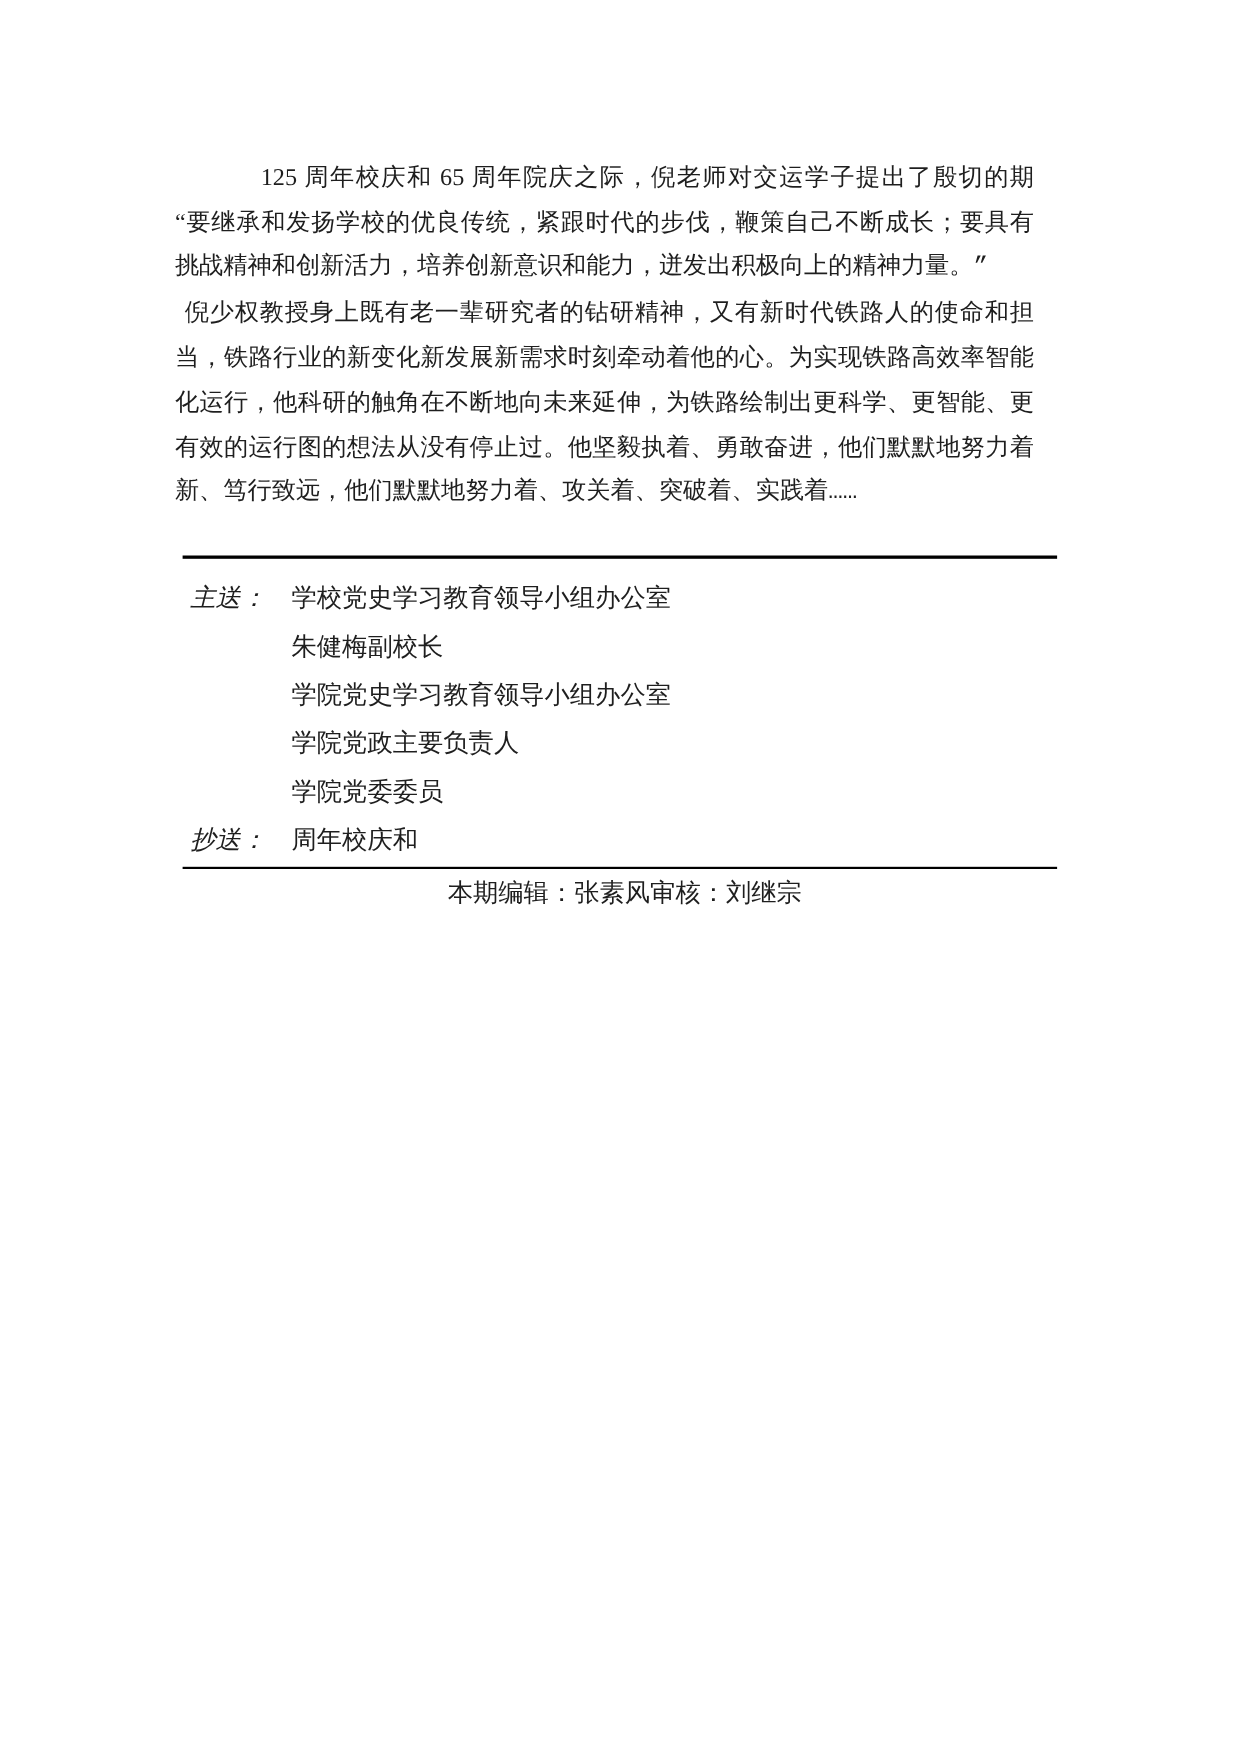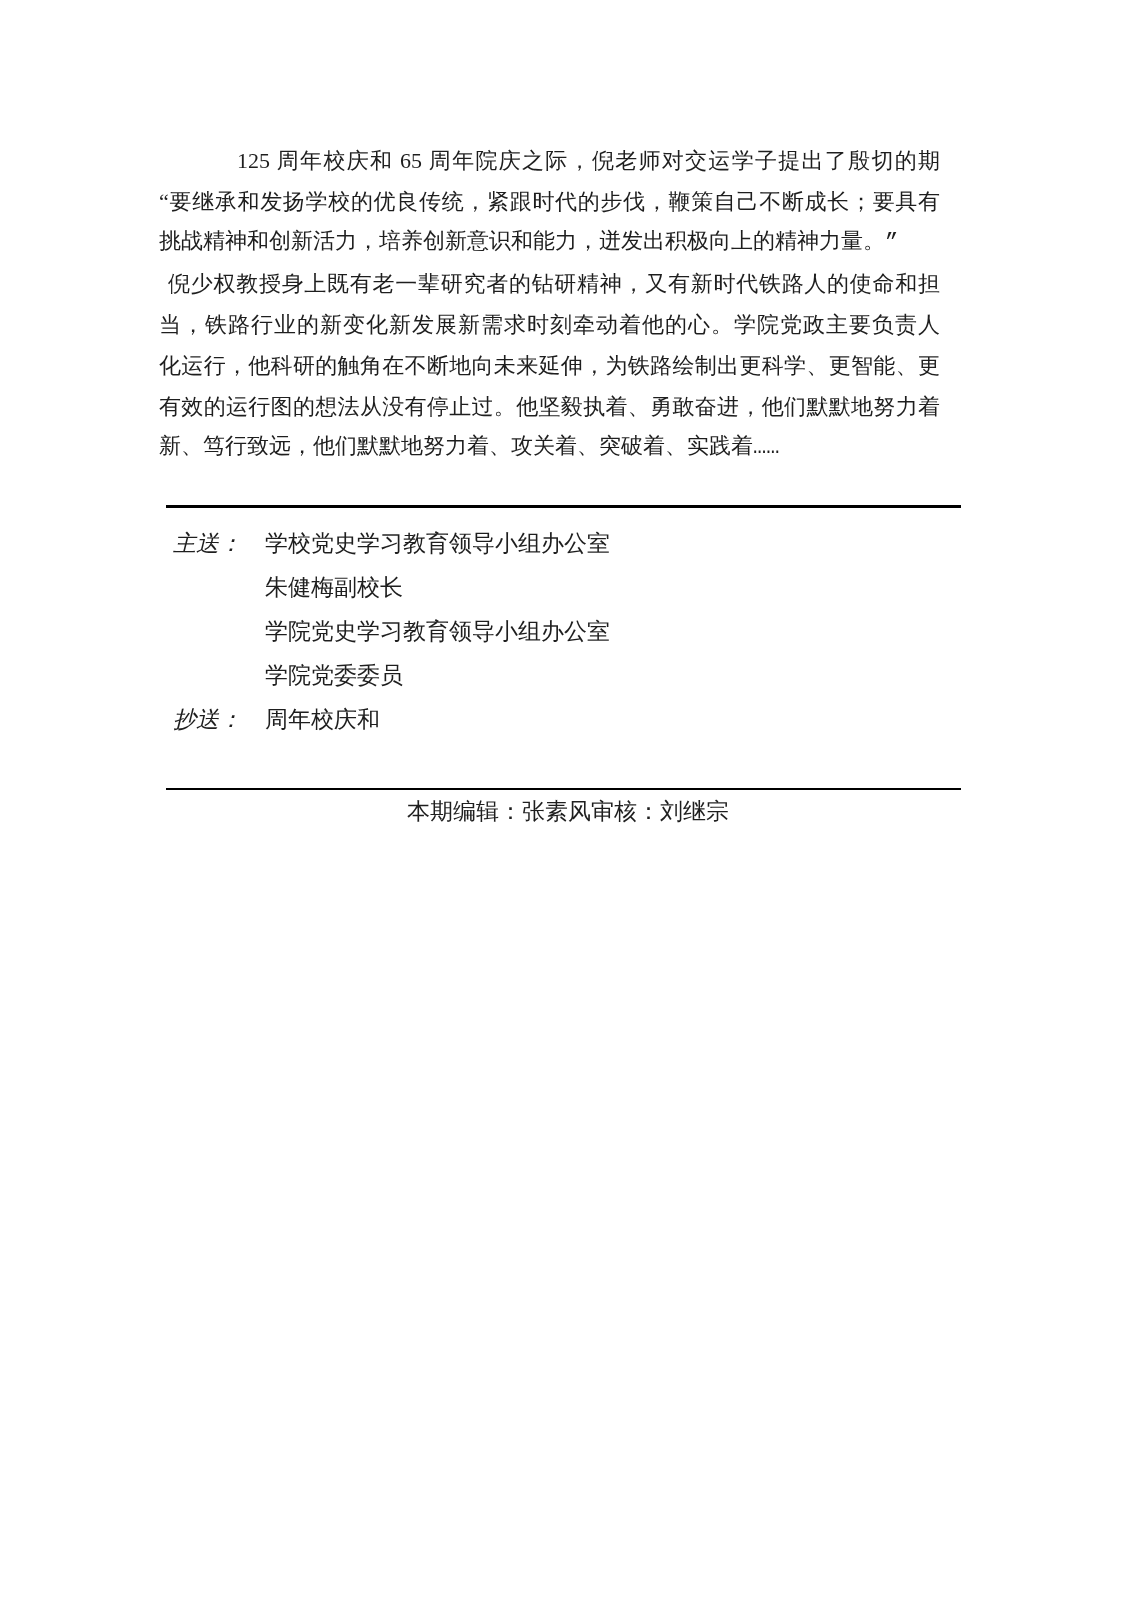--- a/index.html
+++ b/index.html
@@ -91,21 +91,21 @@
 </head>
 <body>
 
 <div class="page">
 
   <div class="article-body">
     <div class="bline indent-full">125 周年校庆和 65 周年院庆之际，倪老师对交运学子提出了殷切的期望：</div>
     <div class="bline">“要继承和发扬学校的优良传统，紧跟时代的步伐，鞭策自己不断成长；要具有</div>
     <div class="bline free">挑战精神和创新活力，培养创新意识和能力，迸发出积极向上的精神力量。”</div>
     <div class="bline indent-half">倪少权教授身上既有老一辈研究者的钻研精神，又有新时代铁路人的使命和担</div>
-    <div class="bline">当，铁路行业的新变化新发展新需求时刻牵动着他的心。学院党政主要负责人</div>
+    <div class="bline">当，铁路行业的新变化新发展新需求时刻牵动着他的心。为实现铁路高效率智能</div>
     <div class="bline">化运行，他科研的触角在不断地向未来延伸，为铁路绘制出更科学、更智能、更</div>
     <div class="bline">有效的运行图的想法从没有停止过。他坚毅执着、勇敢奋进，他们默默地努力着</div>
     <div class="bline free">新、笃行致远，他们默默地努力着、攻关着、突破着、实践着……</div>
   </div>
 
   <div class="rule-top"></div>
 
   <div class="distribution">
     <div class="dist-row">
       <span class="dist-label">主送：</span>
@@ -114,20 +114,21 @@
     <div class="dist-row">
       <span class="dist-label"></span>
       <span class="dist-value">朱健梅副校长</span>
     </div>
     <div class="dist-row">
       <span class="dist-label"></span>
       <span class="dist-value">学院党史学习教育领导小组办公室</span>
     </div>
     <div class="dist-row">
       <span class="dist-label"></span>
+      <span class="dist-value">学院党政主要负责人</span>
     </div>
     <div class="dist-row">
       <span class="dist-label"></span>
       <span class="dist-value">学院党委委员</span>
     </div>
     <div class="dist-row">
       <span class="dist-label">抄送：</span>
       <span class="dist-value">周年校庆和</span>
     </div>
   </div>

